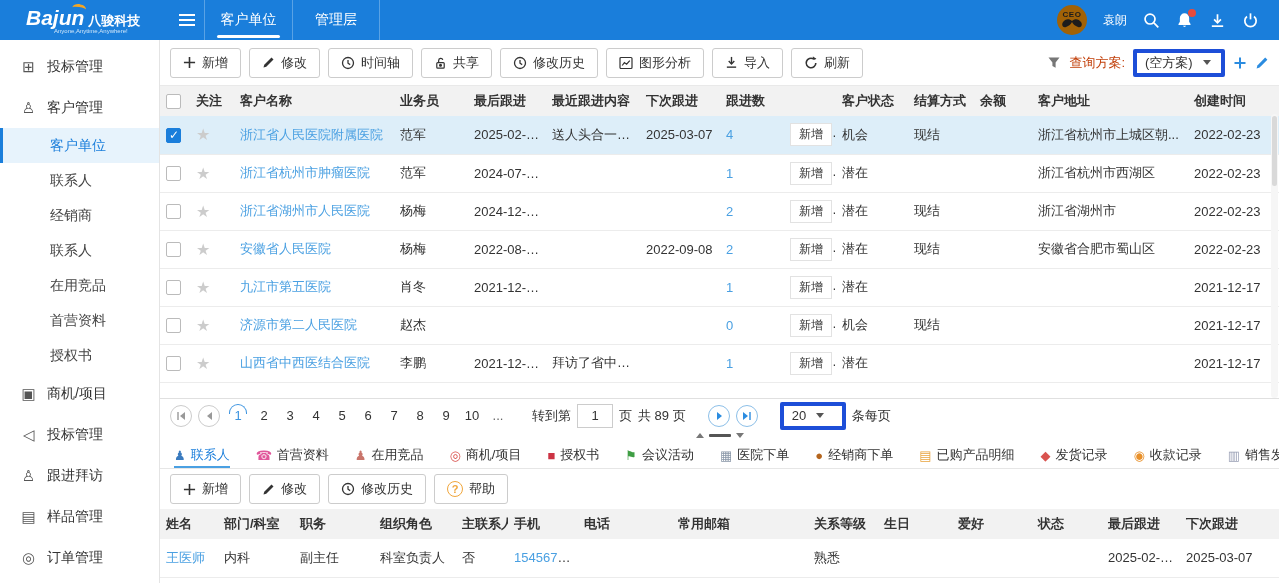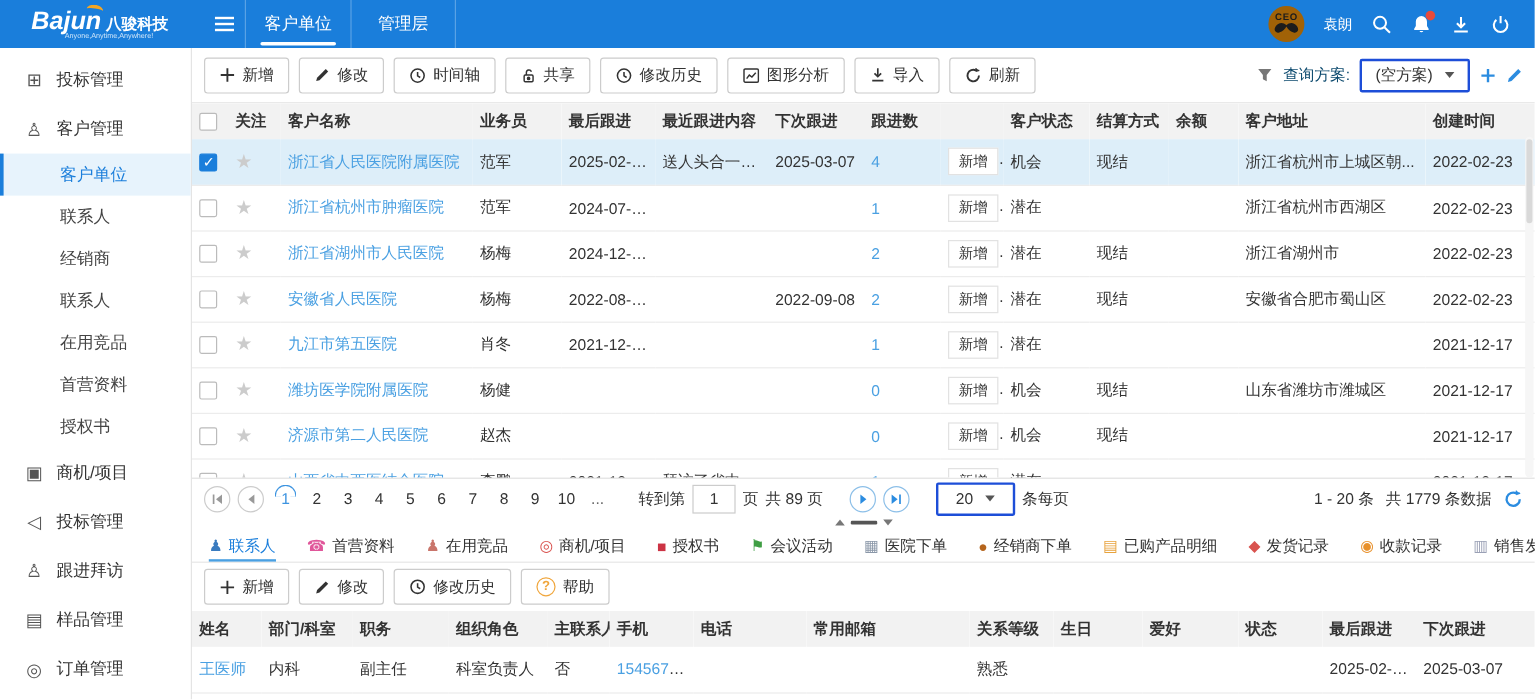--- a/index.html
+++ b/index.html
@@ -47,22 +47,22 @@
   
   .toolbar { height:45px; display:flex; align-items:center; gap:8px; padding:0 10px; flex:0 0 45px; }
   .btn { display:inline-flex; align-items:center; gap:6px; border:1px solid #ccc; border-radius:3px; background:#fff;
     padding:0 12px; height:30px; font-size:13px; color:#333; cursor:pointer; white-space:nowrap; }
   .btn svg { display:block; }
   .tb-right { margin-left:auto; display:flex; align-items:center; gap:8px; }
   .search-box { display:flex; align-items:center; gap:6px; border-bottom:1px solid #ccc; width:180px; height:26px; padding:0 4px; }
   .search-box input { border:none; outline:none; font-size:13px; width:100%; color:#333; background:transparent; }
   .search-box input::placeholder { color:#999; }
   .funnel { display:flex; align-items:center; cursor:pointer; }
-  .q-label { color:#0c4a6e; font-size:13px; white-space:nowrap; }
-  .selectbox { display:flex; align-items:center; justify-content:center; border:2px solid #1d4ed8; border-radius:2px;
+  .q-label { color:#c2410c; font-size:13px; white-space:nowrap; }
+  .selectbox { display:flex; align-items:center; justify-content:flex-start; border:4px solid #1d4ed8; border-radius:2px;
     height:28px; padding:0 8px; gap:10px; background:#fff; cursor:pointer; font-size:13px; color:#333; white-space:nowrap; }
   .caret { width:0; height:0; border-left:4px solid transparent; border-right:4px solid transparent; border-top:5px solid #555; }
   .mini-icon { display:flex; align-items:center; cursor:pointer; }
 
   
   .table-wrap { height:313px; flex:0 0 313px; overflow:hidden; position:relative; border-top:1px solid #e9e9e9; }
   table { width:100%; border-collapse:collapse; table-layout:fixed; }
   th { background:#f2f2f2; font-weight:bold; font-size:13px; text-align:left; padding:6px 6px; height:26px;
     color:#333; white-space:nowrap; overflow:hidden;margin-top:22px; }
   td { padding:0 6px; height:38px; border-bottom:1px solid #ececec; font-size:13px; white-space:nowrap; overflow:hidden; text-overflow:ellipsis; }
@@ -455,36 +455,20 @@
     <td></td>
     <td><a class="lnk">1</a></td>
     <td><span class="badge">新增</span></td>
     <td>潜在</td>
     <td></td>
     <td></td>
     <td></td>
     <td>2021-12-17</td>
   </tr>
 
-  <tr>
-    <td><span class="cb"></span></td>
-    <td><span class="star"></span></td>
-    <td><a class="lnk">潍坊医学院附属医院</a></td>
-    <td>杨健</td>
-    <td></td>
-    <td></td>
-    <td></td>
-    <td><a class="lnk">0</a></td>
-    <td><span class="badge">新增</span></td>
-    <td>机会</td>
-    <td>现结</td>
-    <td></td>
-    <td>山东省潍坊市潍城区</td>
-    <td>2021-12-17</td>
-  </tr>
 
   <tr>
     <td><span class="cb"></span></td>
     <td><span class="star"></span></td>
     <td><a class="lnk">济源市第二人民医院</a></td>
     <td>赵杰</td>
     <td></td>
     <td></td>
     <td></td>
     <td><a class="lnk">0</a></td>
@@ -592,30 +576,20 @@
               <path d="M1 1l5 4-5 4z" fill="#2b8ce0"></path>
               <path d="M8 1v8" stroke="#2b8ce0" stroke-width="1.4"></path>
             </svg>
         </span>
         <span class="pg-gap"></span>
         <div class="selectbox" style="width:66px">
           <span>20</span>
           <span class="caret"></span>
         </div>
         <span>条每页</span>
-        <div class="right">
-          <span>1 - 20 条</span>
-          <span>共 1779 条数据</span>
-          <span class="mini-icon">
-            <svg width="16" height="16" viewBox="0 0 14 14" fill="none" stroke="#2b8ce0" stroke-width="1.7">
-                <path d="M11.8 7A4.8 4.8 0 1 1 9.4 2.85"></path>
-                <path d="M9.2 0.8 9.6 3.4 12.1 2.6" fill="#2b8ce0" stroke-width="1"></path>
-              </svg>
-          </span>
-        </div>
       </div>
 
       <div class="splitter">
         <div class="split-handle">
           <span class="tri-up"></span>
           <span class="bar"></span>
           <span class="tri-dn"></span>
         </div>
       </div>
 

